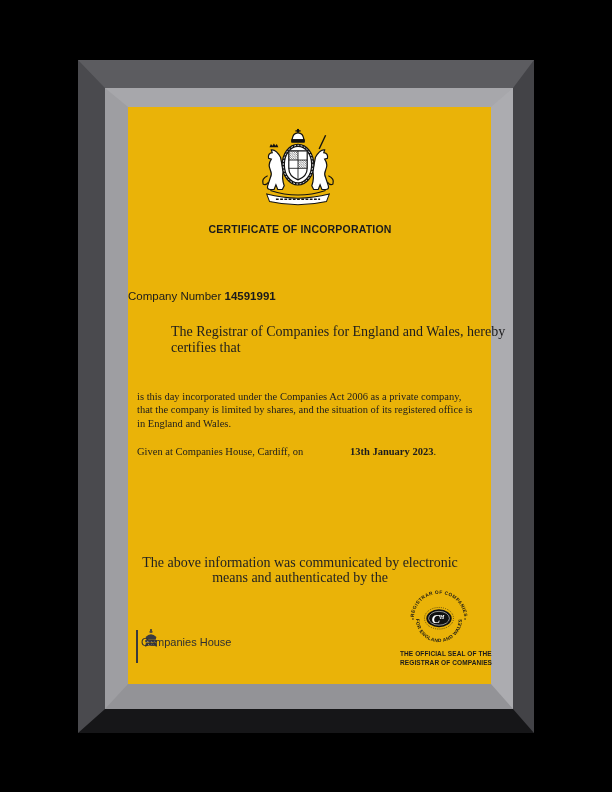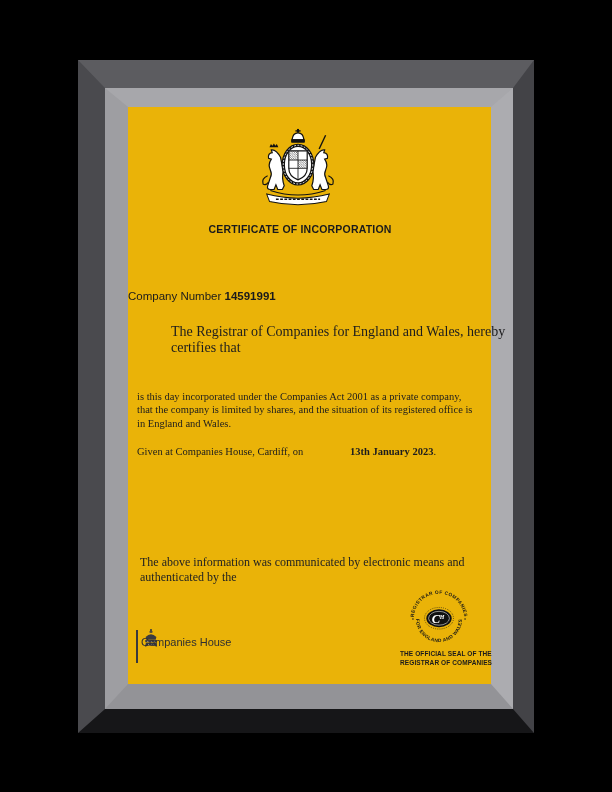--- a/index.html
+++ b/index.html
@@ -91,25 +91,24 @@
     position: absolute;
     left: 9px; top: 339px;
     width: 340px;
     font-size: 10.5px;
   }
   .given-at b { font-weight: bold; margin-left: 44px; }
   .footnote {
     position: absolute;
     left: 0; top: 448px;
     width: 344px;
-    text-align: left;
-    font-size: 12px;
+    text-align: center;
+    font-size: 14px;
     line-height: 15px;
     color: #222;
-    margin-left: 12px;
   }
   
   .ch-logo {
     position: absolute;
     left: 8px; top: 521px;
     width: 110px; height: 42px;
   }
   .ch-logo .bar {
     position: absolute;
     left: 0; top: 2px;
@@ -186,21 +185,21 @@
 
         <div class="title-block">
           <div>CERTIFICATE OF INCORPORATION</div>
         </div>
 
         <div class="company-number">
           <span>Company Number </span><b>14591991</b>
         </div>
 
         <div class="registrar-line serif">The Registrar of Companies for England and Wales, hereby certifies that</div>
-        <div class="body-paragraph serif">is this day incorporated under the Companies Act 2001 as a private company, that the company is limited by shares, and the situation of its registered office is in England and Wales.</div>
+        <div class="body-paragraph serif">is this day incorporated under the Companies Act 2006 as a private company, that the company is limited by shares, and the situation of its registered office is in England and Wales.</div>
         <div class="given-at serif">
           <span>Given at Companies House, Cardiff, on </span><b>13th January 2023</b><span>.</span>
         </div>
 
         <div class="footnote serif">
           <div>The above information was communicated by electronic means and authenticated by the</div>
         </div>
 
         <div class="ch-logo">
           <div class="bar"></div>

